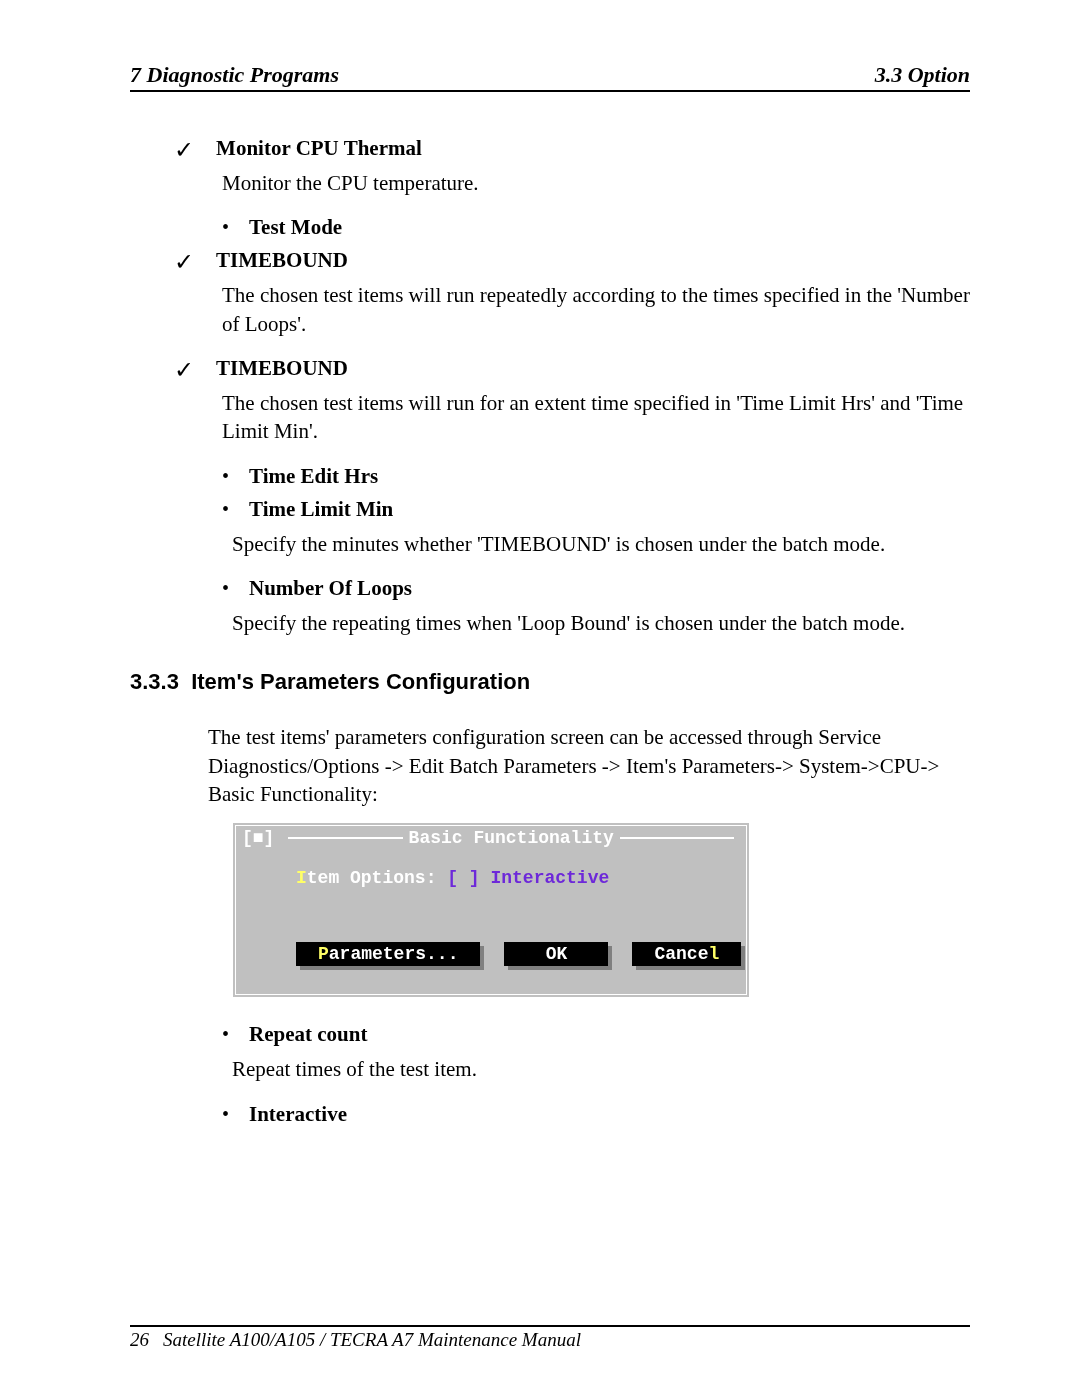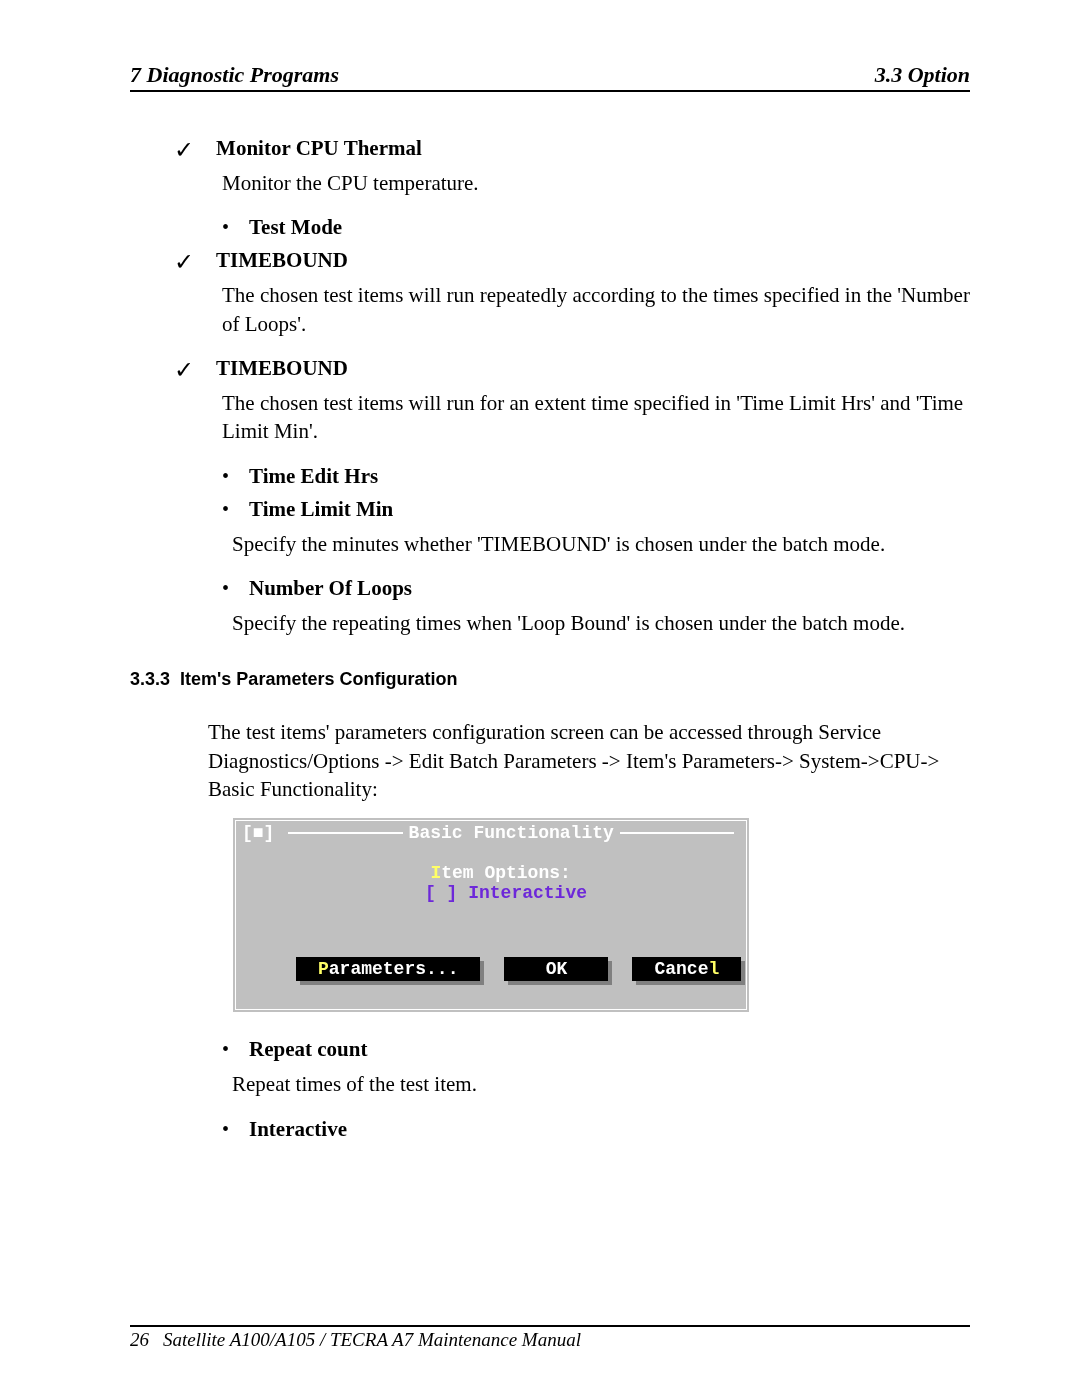--- a/index.html
+++ b/index.html
@@ -59,21 +59,21 @@
   .bullet-row .label{
     font-weight:bold;
   }
   .body-text-2{
     margin:8px 0 18px 102px;
     line-height:1.35;
   }
   .section-heading{
     font-family:Arial,Helvetica,sans-serif;
     font-weight:bold;
-    font-size:18px;
+    font-size:22px;
     margin:32px 0 28px 0;
   }
   .intro{
     margin:0 0 14px 78px;
     line-height:1.35;
   }
   
   .term-wrap{
     margin:4px 0 24px 102px;
     width:518px;
@@ -223,21 +223,21 @@
   <div class="term-wrap">
     <div class="term">
       <div class="term-title-row">
         <span class="ctl">[■]</span>
         <span class="line"></span>
         <span>Basic Functionality</span>
         <span class="line"></span>
       </div>
 
 
-      <div class="term-row" style="padding-top:18px;flex-direction:column;">
+      <div class="term-row" style="padding-top:18px;">
         <span class="term-label"><span class="hot">I</span><span>tem Options:</span> </span>
         <span class="term-check">[ ] Interactive</span>
       </div>
 
       <div class="term-buttons">
         <span class="tbtn"><span class="hot">P</span><span>arameters...</span></span>
         <span class="tbtn mid">OK</span>
         <span class="tbtn"><span>Cance</span><span class="hot">l</span></span>
       </div>
     </div>

